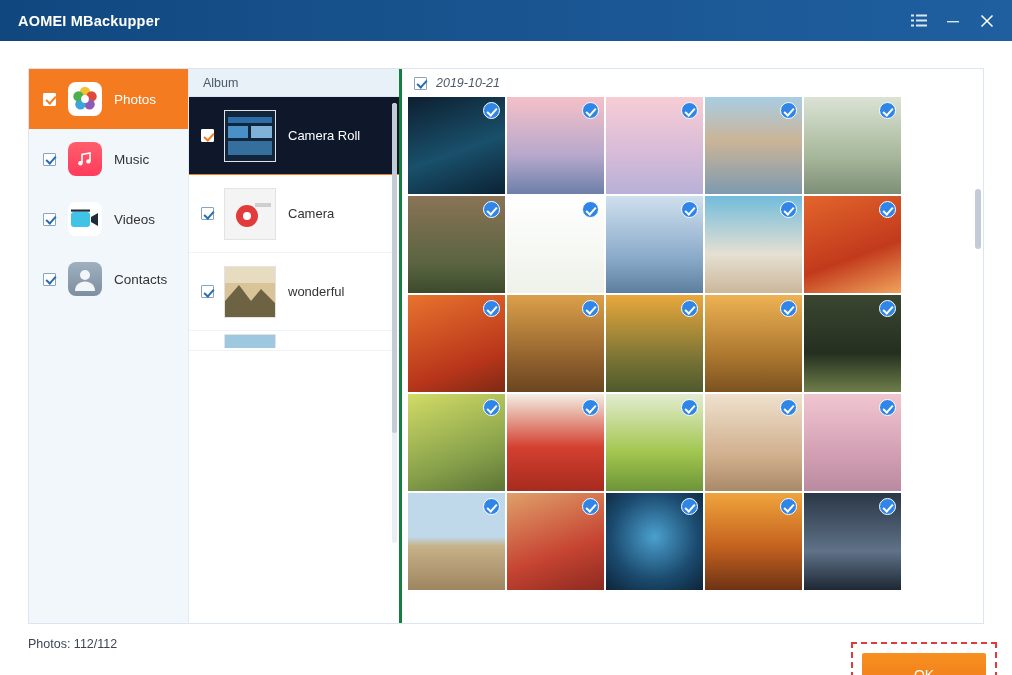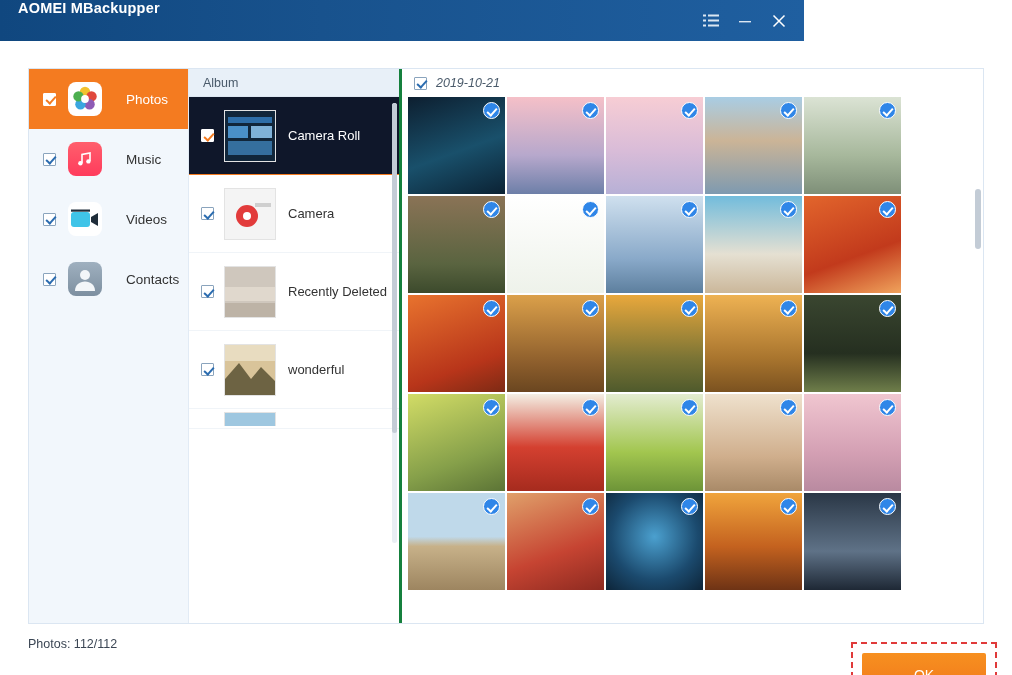--- a/index.html
+++ b/index.html
@@ -10,23 +10,23 @@
     overflow:hidden;
   }
   .app{
     position:relative;
     width:1012px;height:675px;
     background:#ffffff;
     box-sizing:border-box;
   }
   
   .titlebar{
-    position:absolute;left:0;top:0;width:804px;height:41px;
+    position:absolute;left:0;top:0;width:1012px;height:41px;
     background:linear-gradient(90deg,#10477f 0%, #18528d 40%, #1f5fa0 100%);
-    display:flex;gap:44px;
+    display:flex;align-items:center;gap:44px;
   }
   .title-text{
     color:#ffffff;font-size:14.5px;font-weight:bold;margin-left:18px;letter-spacing:.2px;
   }
   .title-btns{margin-left:auto;display:flex;align-items:center;height:41px;}
   .tbtn{
     width:34px;height:41px;display:flex;align-items:center;justify-content:center;
     color:#dce7f2;font-size:15px;cursor:default;
   }
   .tbtn svg{display:block;}
@@ -47,21 +47,21 @@
   .cat{
     height:60px;display:flex;align-items:center;padding-left:14px;box-sizing:border-box;
     position:relative;
   }
   .cat.active{background:#f47b20;}
   .cat .cb{flex:0 0 auto;margin-right:12px;}
   .cat .ico{
     width:34px;height:34px;border-radius:8px;flex:0 0 auto;margin-right:12px;
     display:flex;align-items:center;justify-content:center;overflow:hidden;position:relative;
   }
-  .cat .lbl{font-size:13.5px;color:#333;margin-left:12px;}
+  .cat .lbl{font-size:13.5px;color:#333;}
   .cat.active .lbl{color:#ffffff;}
   
   .cb{
     width:13px;height:13px;border:1px solid #8aa4bd;background:#ffffff;border-radius:1px;
     display:inline-block;position:relative;box-sizing:border-box;
   }
   .cb.checked::after{
     content:"";position:absolute;left:3.5px;top:0.5px;width:4px;height:8px;
     border:solid #2b6cb0;border-width:0 2px 2px 0;transform:rotate(42deg);
   }
@@ -265,31 +265,20 @@
               <svg width="50" height="50" viewBox="0 0 50 50" aria-hidden="true">
                 <rect width="50" height="50" fill="#f4f4f4"></rect>
                 <circle cx="22" cy="27" r="11" fill="#e23b3b"></circle>
                 <circle cx="22" cy="27" r="4" fill="#ffffff"></circle>
                 <rect x="30" y="14" width="16" height="4" fill="#cfcfcf"></rect>
               </svg>
             </span>
             <span class="alabel">Camera</span>
           </div>
 
-          <div class="album">
-            <span class="cb checked"></span>
-            <span class="thumb">
-              <svg width="50" height="50" viewBox="0 0 50 50" aria-hidden="true">
-                <rect width="50" height="50" fill="#cfc7bd"></rect>
-                <rect y="20" width="50" height="14" fill="#e0d8cd"></rect>
-                <rect y="36" width="50" height="14" fill="#bdb3a6"></rect>
-              </svg>
-            </span>
-            <span class="alabel">Recently Deleted</span>
-          </div>
 
 
 
           <div class="album">
             <span class="cb checked"></span>
             <span class="thumb">
               <svg width="50" height="50" viewBox="0 0 50 50" aria-hidden="true">
                 <rect width="50" height="50" fill="#d9c49a"></rect>
                 <path d="M0 34 L14 18 L26 34 L36 22 L50 36 L50 50 L0 50 Z" fill="#6d6343"></path>
                 <rect y="0" width="50" height="16" fill="#e8dcc0"></rect>

